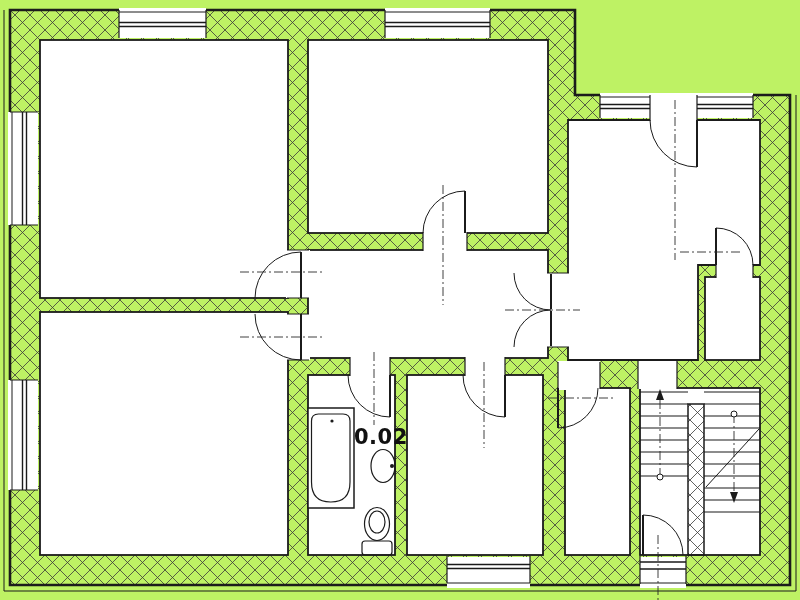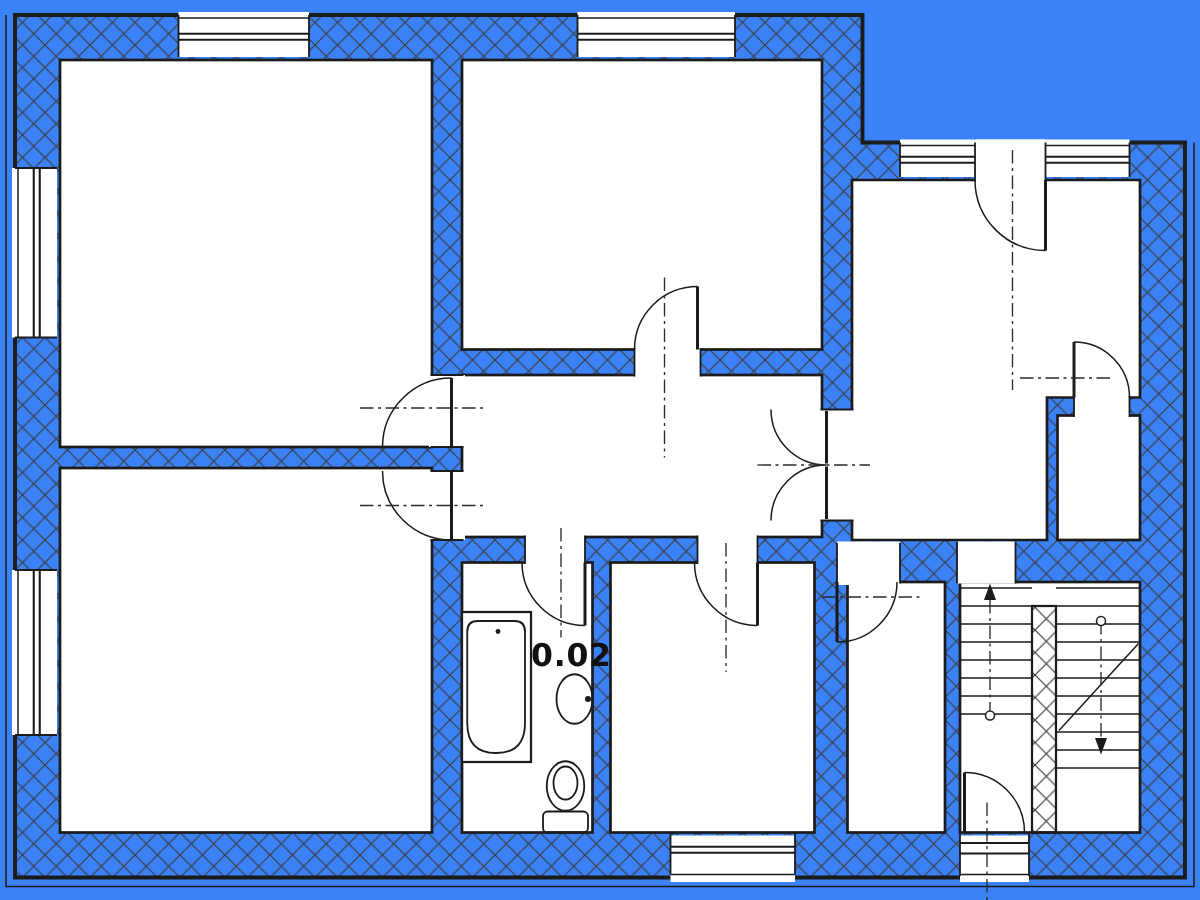--- a/index.html
+++ b/index.html
@@ -1,16 +1,16 @@
 <!DOCTYPE html>
 <html><head>
 <meta charset="utf-8">
 <style>
   html,body{margin:0;padding:0;background:#ffffff;}
-  #stage{position:relative;width:800px;height:600px;background:#3b82f6;overflow:hidden;
+  #stage{position:relative;width:800px;height:600px;background:#bef264;overflow:hidden;
          font-family:"DejaVu Sans","Liberation Sans",sans-serif;}
   svg{display:block;}
   .wallstroke{fill:none;stroke:#1b1b1b;stroke-width:2.6;}
   .room{fill:#ffffff;stroke:#1b1b1b;stroke-width:1.8;}
   .punch{fill:#ffffff;stroke:none;}
   .thin{stroke:#1b1b1b;stroke-width:1;fill:none;}
   .med{stroke:#1b1b1b;stroke-width:1.4;fill:none;}
   .jamb{stroke:#1b1b1b;stroke-width:1.2;fill:none;}
   .leaf{stroke:#1b1b1b;stroke-width:2;fill:none;}
   .arc{stroke:#1b1b1b;stroke-width:1;fill:none;}

